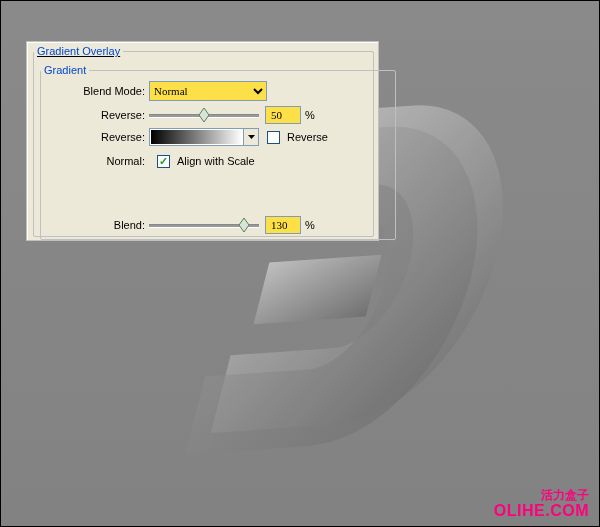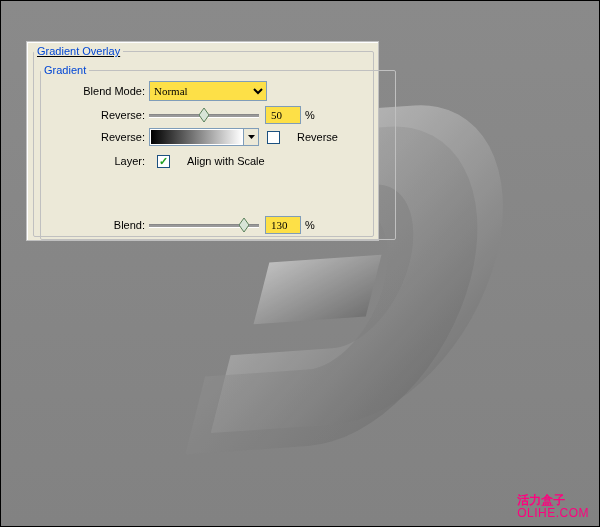--- a/index.html
+++ b/index.html
@@ -25,24 +25,25 @@
     left: 160px;
     top: 90px;
     width: 370px;
     height: 370px;
     opacity: 0.85;
   }
   .footer {
     position: absolute;
     right: 10px;
     bottom: 6px;
+    text-align: right;
     line-height: 1.1;
   }
   .footer .cn { color: #ff007f; font-weight: bold; font-size: 12px; font-family: SimSun, sans-serif;}
-  .footer .en { color: #ff007f; font-weight: normal; font-size: 12px; letter-spacing:0.5px;}
+  .footer .en { color: #ff007f; font-weight: bold; font-size: 16px; letter-spacing:0.5px;}
 
   
   .panel {
     position: absolute;
     left: 25px;
     top: 40px;
     width: 353px;
     height: 200px;
     background: #ece9d8;
     border: 1px solid #c0c0c0;
@@ -135,21 +136,21 @@
     width: 14px;
     background: #ece9d8;
     border-left: 1px solid #7f9db9;
     display:flex;align-items:center;justify-content:center;
   }
 
   
   .cb {
     display: inline-flex;
     align-items: center;
-    gap: 17px;
+    gap: 7px;
     margin-left: 8px;
   }
   .cb-box {
     width: 13px; height: 13px;
     background: #fff;
     border: 1px solid #1c5180;
     box-sizing: border-box;
     display:flex;align-items:center;justify-content:center;
     color:#21a121;
     font-size:11px;
@@ -236,21 +237,21 @@
                 </svg>
             </div>
           </div>
           <label class="cb">
             <span class="cb-box"></span>
             <span>Reverse</span>
           </label>
         </div>
 
         <div class="row" style="top:74px">
-          <div class="lbl">Layer:</div>
+          <div class="lbl">Normal:</div>
           <label class="cb">
             <span class="cb-box">✓</span>
             <span>Align with Scale</span>
           </label>
         </div>
 
 
         <div class="row" style="top:138px">
           <div class="lbl">Blend:</div>
           <div class="slider" style="width:110px">

